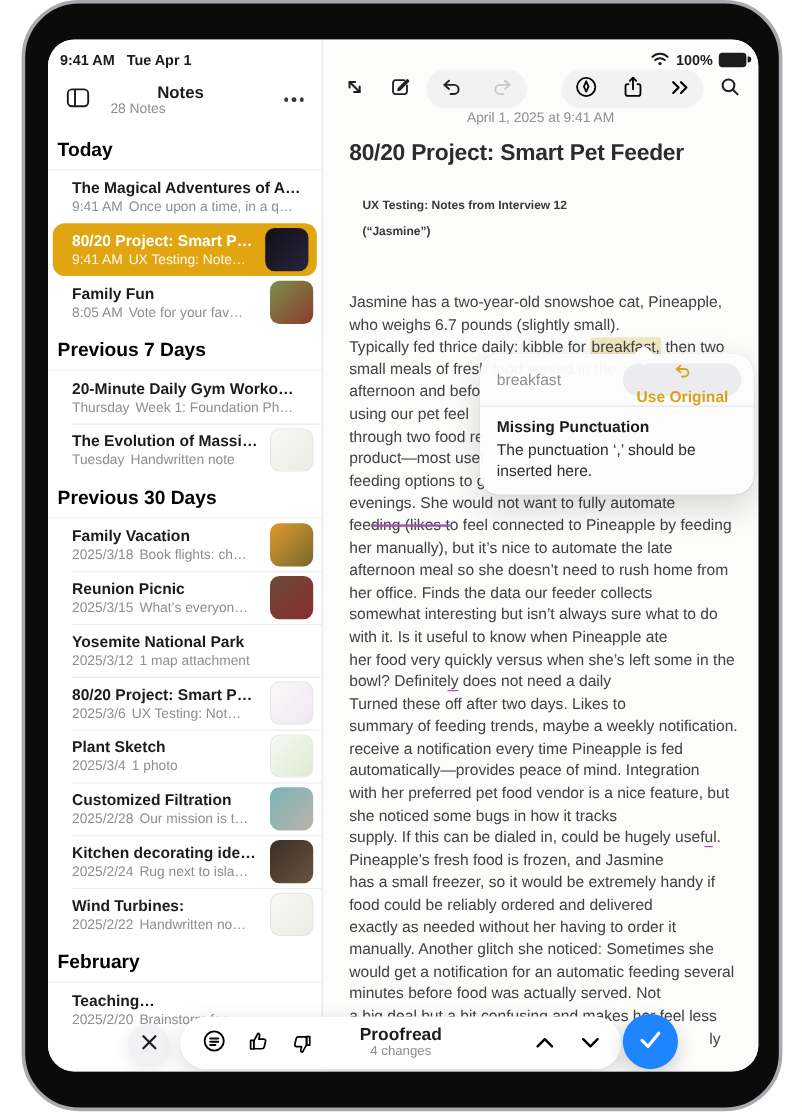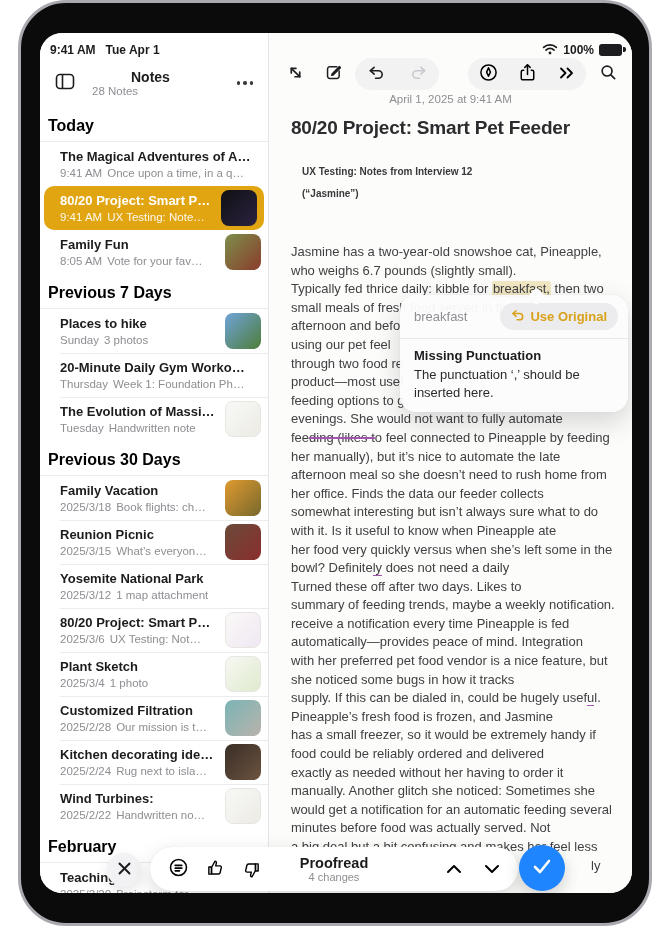--- a/index.html
+++ b/index.html
@@ -90,21 +90,21 @@
   .proof-pill{position:absolute;left:110px;top:814px;width:368px;height:44px;border-radius:22px;background:#fff;
               box-shadow:0 6px 20px rgba(0,0,0,.14), 0 0 1px rgba(0,0,0,.1);z-index:8;}
   .pp-icons{position:absolute;left:18px;top:0;height:100%;display:flex;align-items:center;gap:17px;color:#1f1f22;}
   .pp-center{position:absolute;left:50%;top:50%;transform:translate(-50%,-50%);text-align:center;}
   .pp-title{font-size:14.5px;font-weight:700;color:#1c1c1e;line-height:16px;text-align:center;}
   .pp-sub{font-size:11px;color:#8e8e93;line-height:13px;}
   .pp-chevrons{position:absolute;right:18px;top:0;height:100%;display:flex;align-items:center;gap:22px;color:#1c1c1e;}
   .accept-btn{position:absolute;left:479px;top:812px;width:46px;height:46px;border-radius:50%;
               background:var(--blue,#1E85FF);display:flex;align-items:center;justify-content:center;z-index:9;
               box-shadow:0 6px 16px rgba(0,0,0,.18);}
-  button{border:0;padding:0;cursor:pointer;}
+  button{border:0;padding:0;cursor:pointer;flex-direction:column;}
   .asbtn{background:transparent;display:flex;align-items:center;justify-content:center;}
 </style>
 </head>
 <body>
 
 <div class="canvas">
 <div class="device">
 <div class="screen">
 
   <div class="statusbar">
@@ -173,27 +173,20 @@
       <span class="row-time">8:05 AM</span><span class="row-snippet">Vote for your fav…</span>
     </div>
     <div class="row-thumb" style="background: linear-gradient(135deg, rgb(125, 143, 75), rgb(138, 60, 44));"></div>
   </div>
 </div>
   </div>
 
   <div class="section">
     <div class="section-header">Previous 7 Days</div>
     <div class="section-rows">
-  <div class="row">
-    <div class="row-title">Places to hike</div>
-    <div class="row-sub">
-      <span class="row-time">Sunday</span><span class="row-snippet">3 photos</span>
-    </div>
-    <div class="row-thumb" style="background: linear-gradient(135deg, rgb(111, 163, 216), rgb(78, 125, 58));"></div>
-  </div>
 
   <div class="row no-thumb">
     <div class="row-title">20-Minute Daily Gym Worko…</div>
     <div class="row-sub">
       <span class="row-time">Thursday</span><span class="row-snippet">Week 1: Foundation Ph…</span>
     </div>
 
   </div>
 
   <div class="row">

